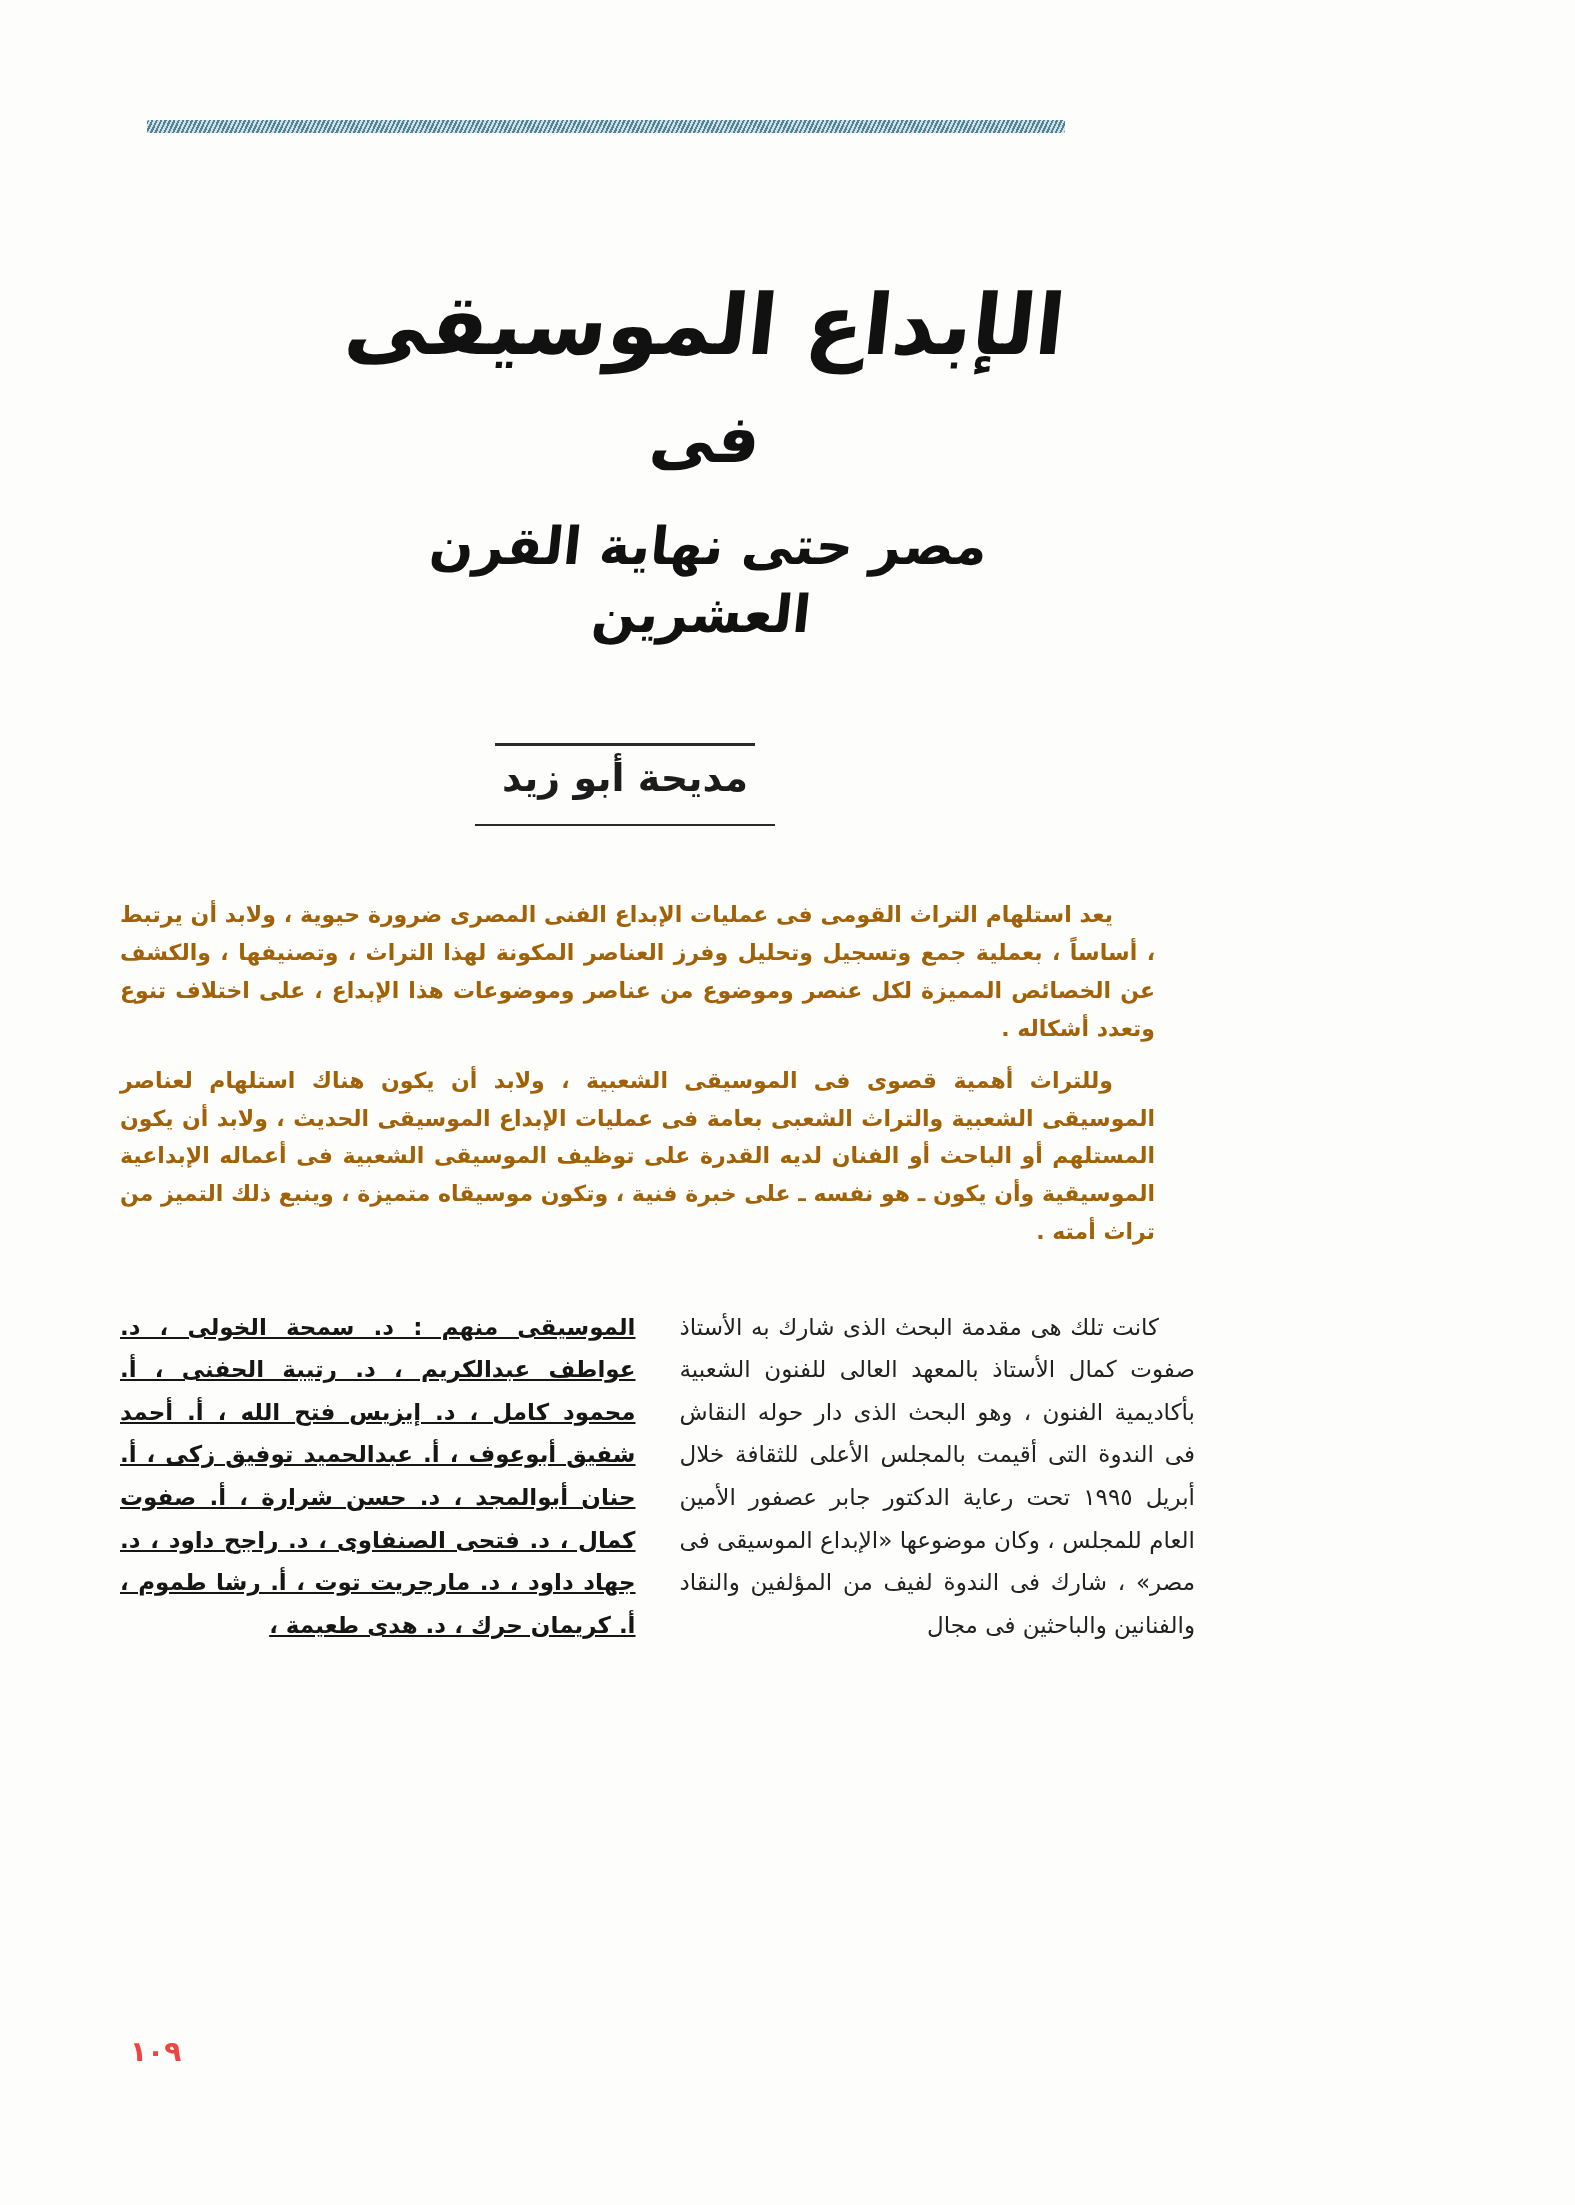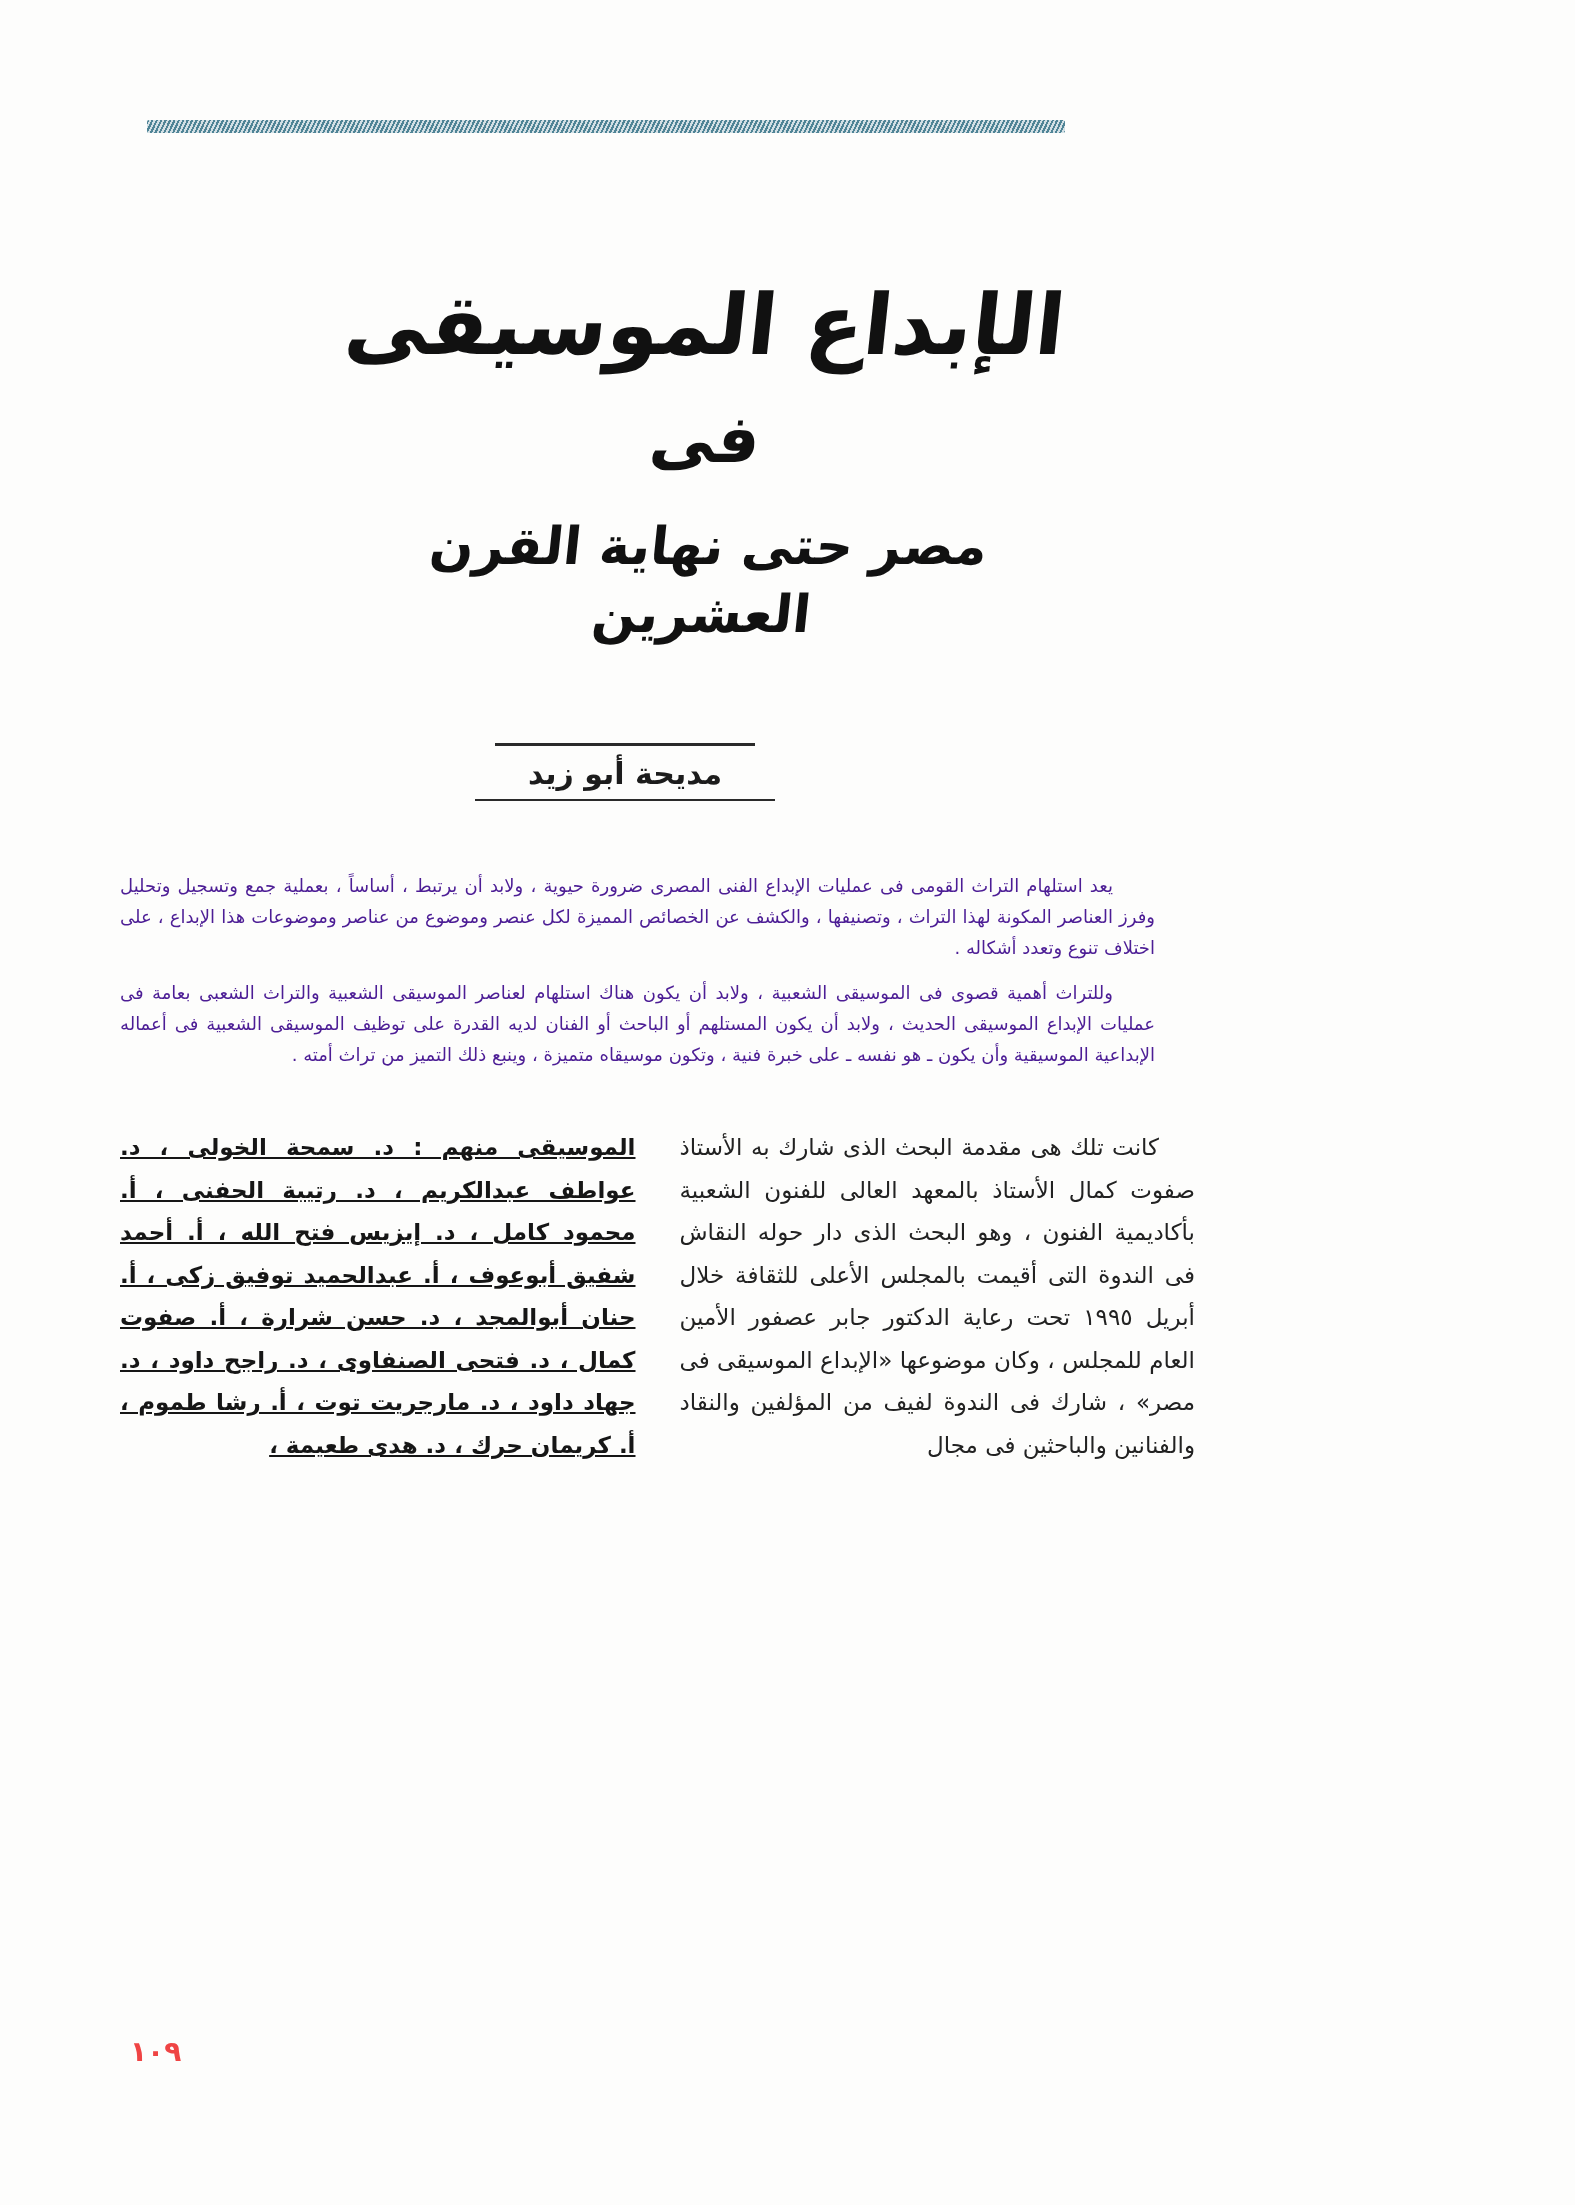--- a/index.html
+++ b/index.html
@@ -77,40 +77,40 @@
     margin-right: 420px;
     text-align: center;
   }
   .author-rule-top {
     width: 260px;
     height: 3px;
     background: #2a2a2a;
     margin: 0 auto;
   }
   .author-name {
-    font-size: 30px;
+    font-size: 38px;
     font-weight: bold;
-    padding: 10px 0 8px 0;
+    padding: 10px 0 24px 0;
   }
   .author-rule-bottom {
     width: 300px;
     height: 2px;
     background: #2a2a2a;
     margin: 0 auto;
   }
   
   .intro {
     margin-top: 70px;
     width: 1035px;
     margin-right: 40px;
-    font-size: 18px;
-    font-weight: normal;
+    font-size: 22px;
+    font-weight: bold;
     line-height: 1.72;
     text-align: justify;
-    color: #4c1d95;
+    color: #a16207;
   }
   .intro p {
     margin: 0 0 14px 0;
     text-indent: 42px;
   }
   
   .columns {
     margin-top: 55px;
     width: 1075px;
     display: flex;

